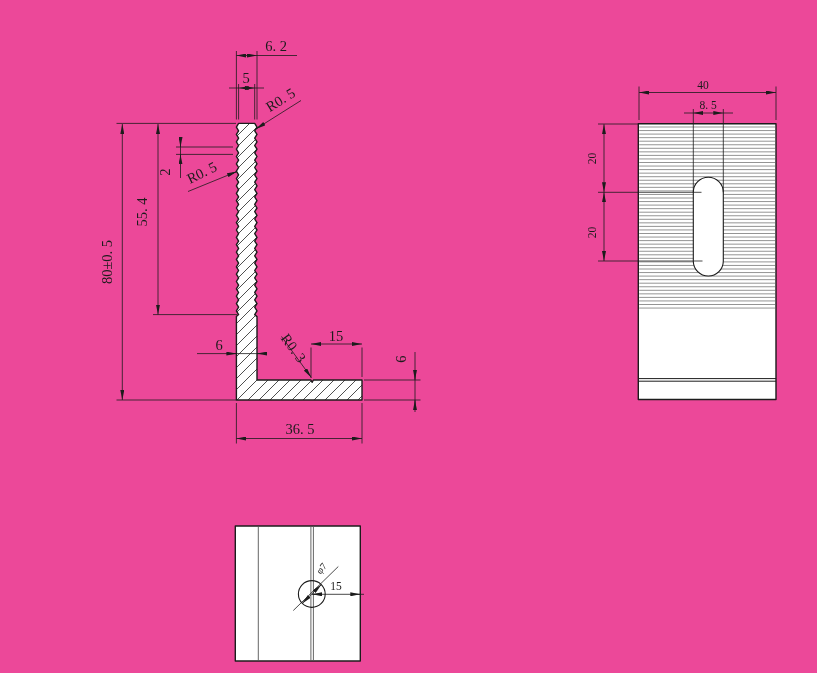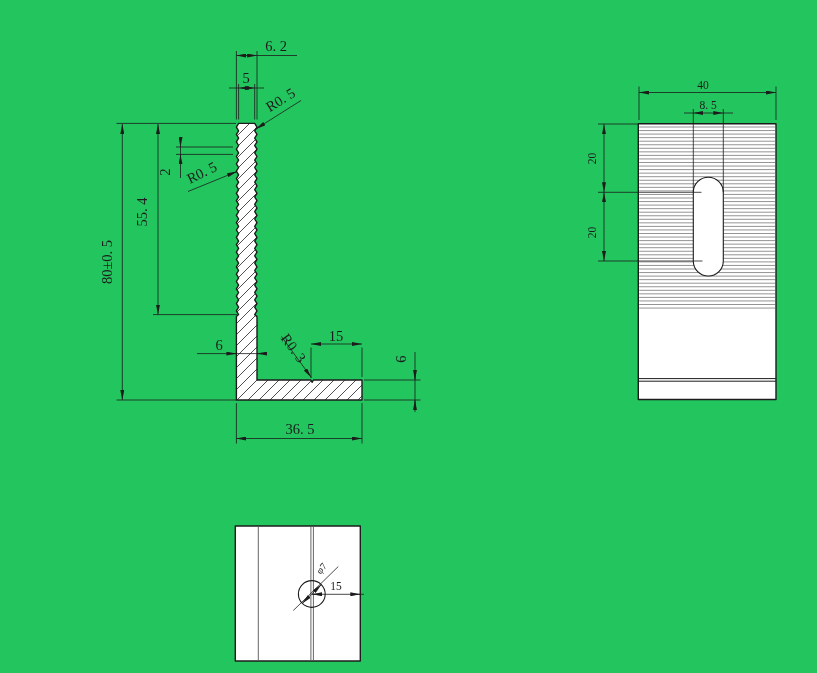--- a/index.html
+++ b/index.html
@@ -1,16 +1,16 @@
 <!DOCTYPE html>
 <html><head>
 <meta charset="utf-8">
 <style>
   html,body{margin:0;padding:0;background:#ffffff;}
-  .stage{position:relative;width:817px;height:673px;background:#22c55e;overflow:hidden;text-align:right;}
+  .stage{position:relative;width:817px;height:673px;background:#ec4899;overflow:hidden;text-align:right;}
   svg{display:block;}
   .part{fill:#ffffff;stroke:#1c1c1c;stroke-width:1.4;stroke-linejoin:round;}
   .thin{stroke:#1c1c1c;stroke-width:0.8;fill:none;}
   .leader{stroke:#1c1c1c;stroke-width:0.8;fill:none;}
   text{fill:#1c1c1c;font-family:"Liberation Serif","DejaVu Serif",serif;}
   .t14{font-size:14.5px;}
   .t11{font-size:11.5px;}
   .t9{font-size:10px;}
   .mid{text-anchor:middle;}
 </style>

